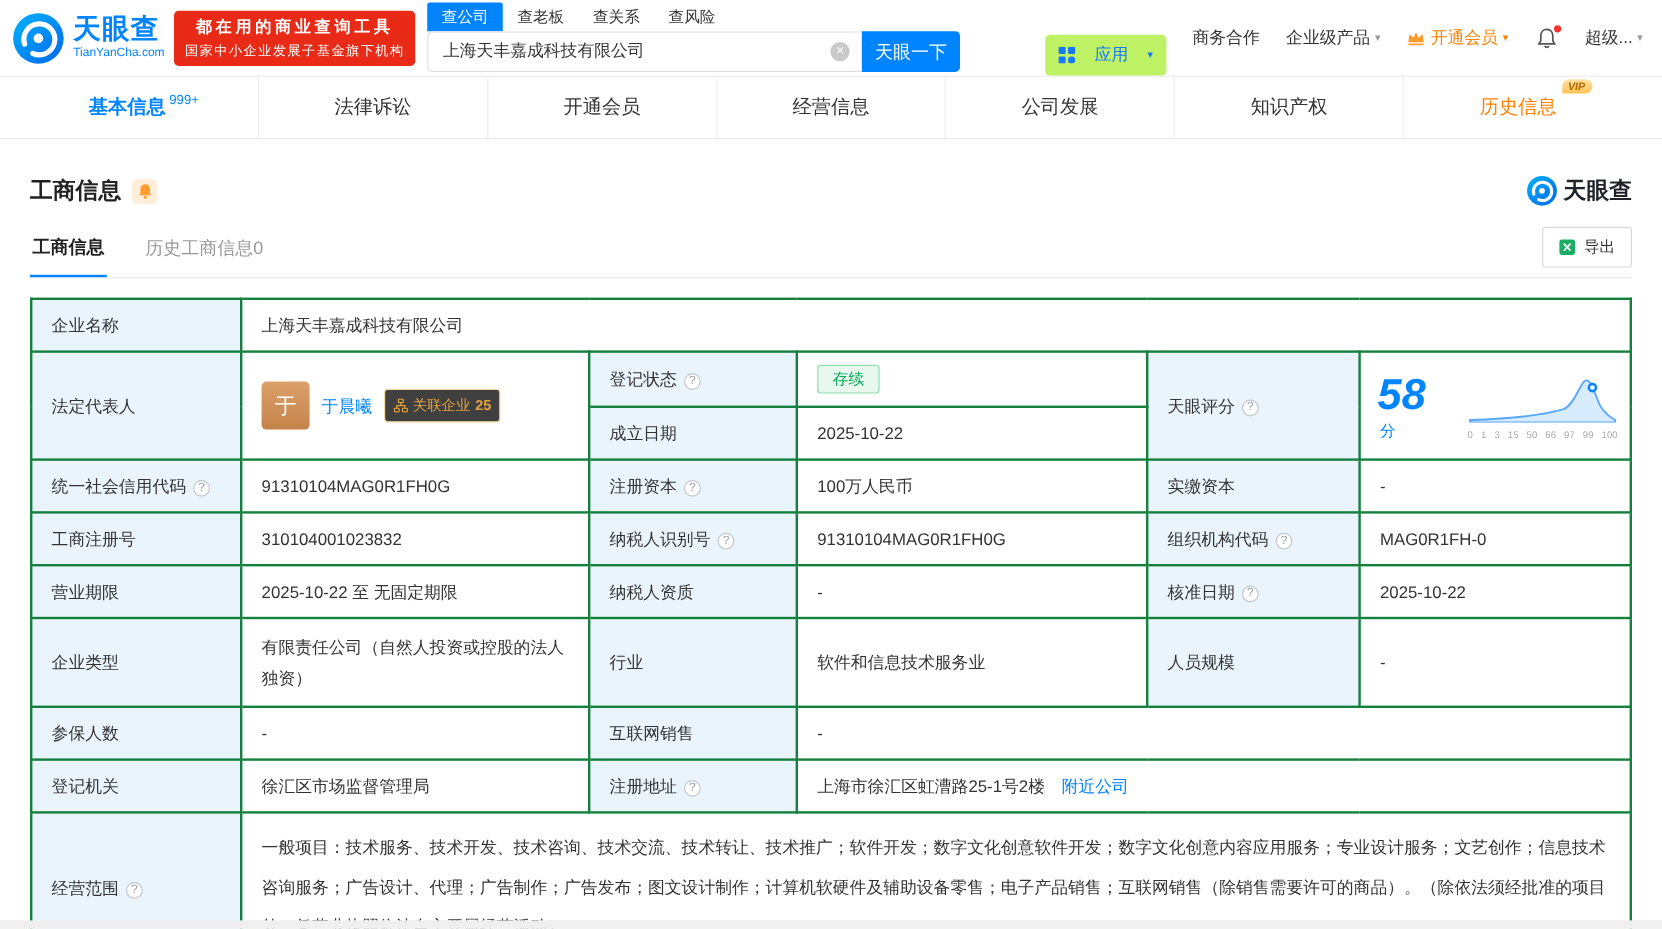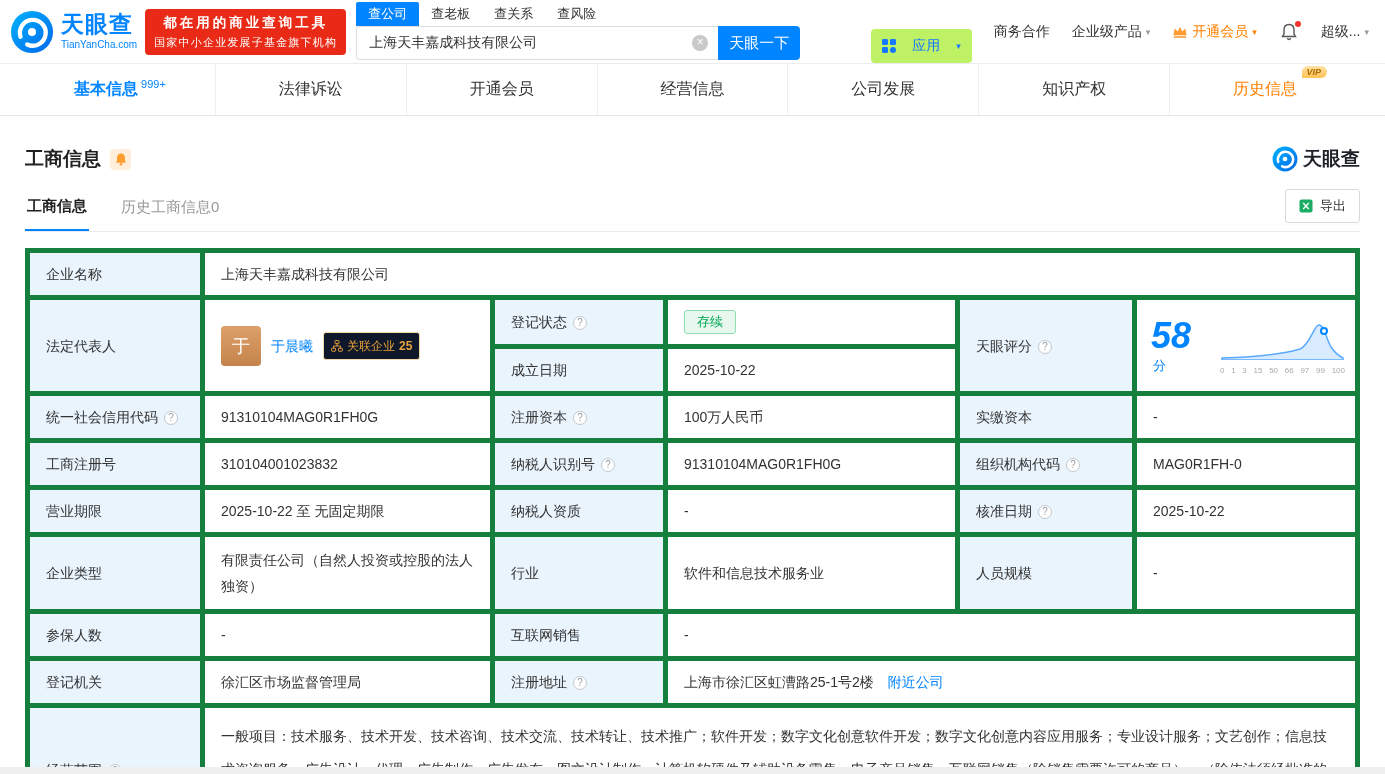--- a/index.html
+++ b/index.html
@@ -54,27 +54,27 @@
   .brand { margin-left:auto; display:flex; align-items:center; gap:5px; }
   .brand-text { font-size:19px; font-weight:bold; color:#1f2329; }
 
   .subtab-row { display:flex; align-items:center; border-bottom:1px solid #ebebeb; margin-top:14px; }
   .subtab { font-size:15px; color:#999; padding:11px 2px 13px; margin-right:30px; cursor:pointer; }
   .subtab.active { color:#222; font-weight:bold; border-bottom:2px solid #0084ff; }
   .export-btn { margin-left:auto; display:flex; align-items:center; gap:7px; border:1px solid #d9d9d9; border-radius:3px; padding:7px 13px; font-size:13px; color:#333; background:#fff; cursor:pointer; margin-bottom:6px; font-family:inherit;}
 
   
   .info-table { width:100%; border-collapse:collapse; table-layout:fixed; margin-top:16px; }
-  .info-table td { border:5px solid #15803d; font-size:14px; color:#333; padding:10px 16px; vertical-align:middle; line-height:22px; word-break:break-all; background:#fff;}
+  .info-table td { border:2px solid #15803d; font-size:14px; color:#333; padding:10px 16px; vertical-align:middle; line-height:22px; word-break:break-all; background:#fff;}
   .info-table td.lbl { background:#e9f4fd; }
   .help { display:inline-block; width:14px; height:14px; border:1px solid #c3c7ce; border-radius:50%; font-size:10px; line-height:12px; text-align:center; color:#9aa0a8; margin-left:6px; vertical-align:1px; cursor:pointer; background:#fff;}
   .rep { display:flex; align-items:center; gap:10px; }
   .avatar { width:40px; height:40px; border-radius:4px; background:linear-gradient(180deg,#dca06a,#c5834b); color:#fff; font-size:18px; display:flex; align-items:center; justify-content:center; cursor:pointer; flex:none;}
   .rep-name { color:#0084ff; cursor:pointer; white-space:nowrap;}
-  .rel-badge { display:inline-flex; align-items:center; gap:4px; border:1px solid #f3d8a8; background:#0f172a; color:#e6a23c; font-size:12px; padding:2px 7px; border-radius:3px; cursor:pointer; white-space:nowrap;}
+  .rel-badge { display:inline-flex; align-items:center; gap:4px; border:1px solid #f3d8a8; background:#404040; color:#e6a23c; font-size:12px; padding:2px 7px; border-radius:3px; cursor:pointer; white-space:nowrap;}
   .rel-count { font-weight:bold; }
   .status-badge { display:inline-block; background:#e8f8ee; border:1px solid #8fdcb0; color:#00a854; font-size:13px; padding:2px 12px; border-radius:3px; line-height:18px;}
   .score-cell { padding:6px 10px 2px 14px !important; }
   .score-wrap { display:flex; align-items:center; justify-content:center; gap:24px;}
   .score-num { color:#0084ff; font-size:36px; font-weight:bold; font-style:italic; line-height:1;}
   .score-unit { color:#0084ff; font-size:13px; margin-left:2px;}
   .score-chart { width:127px; }
   .axis { display:flex; justify-content:space-between; width:125px; font-size:8px; color:#aaa; line-height:10px; }
   .addr-link { color:#0084ff; margin-left:10px; cursor:pointer; white-space:nowrap;}
   .scope-cell { line-height:33px !important; padding:12px 16px !important; }

